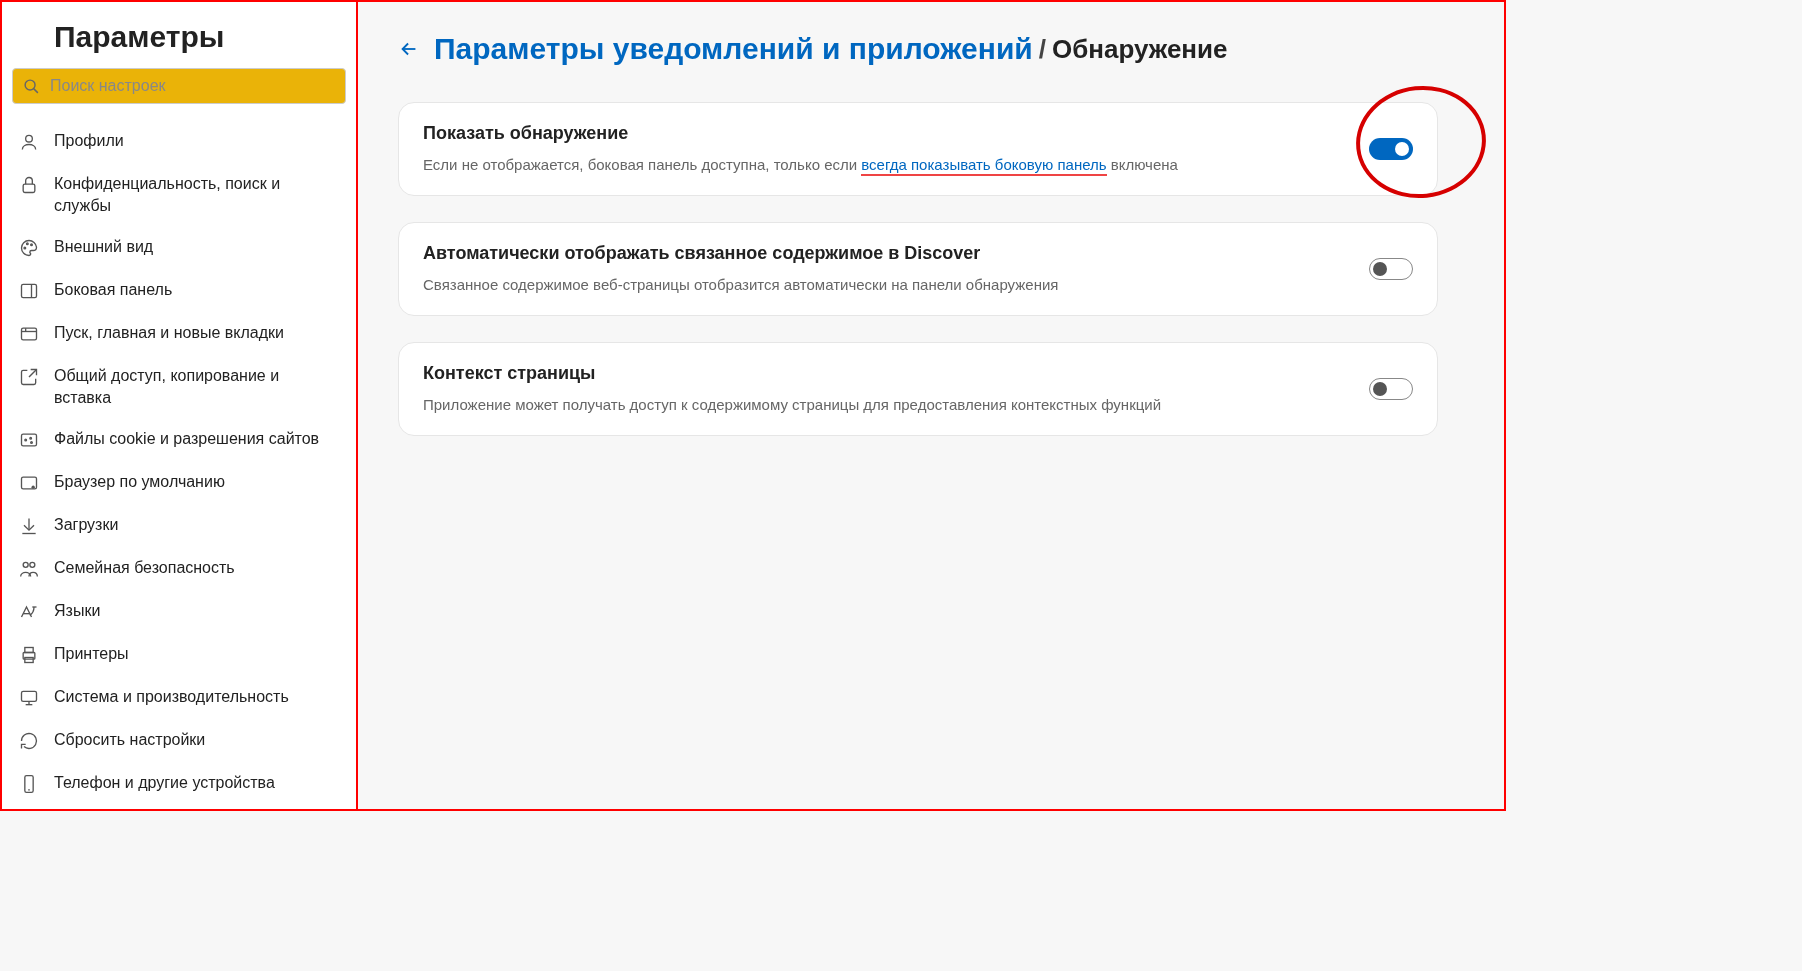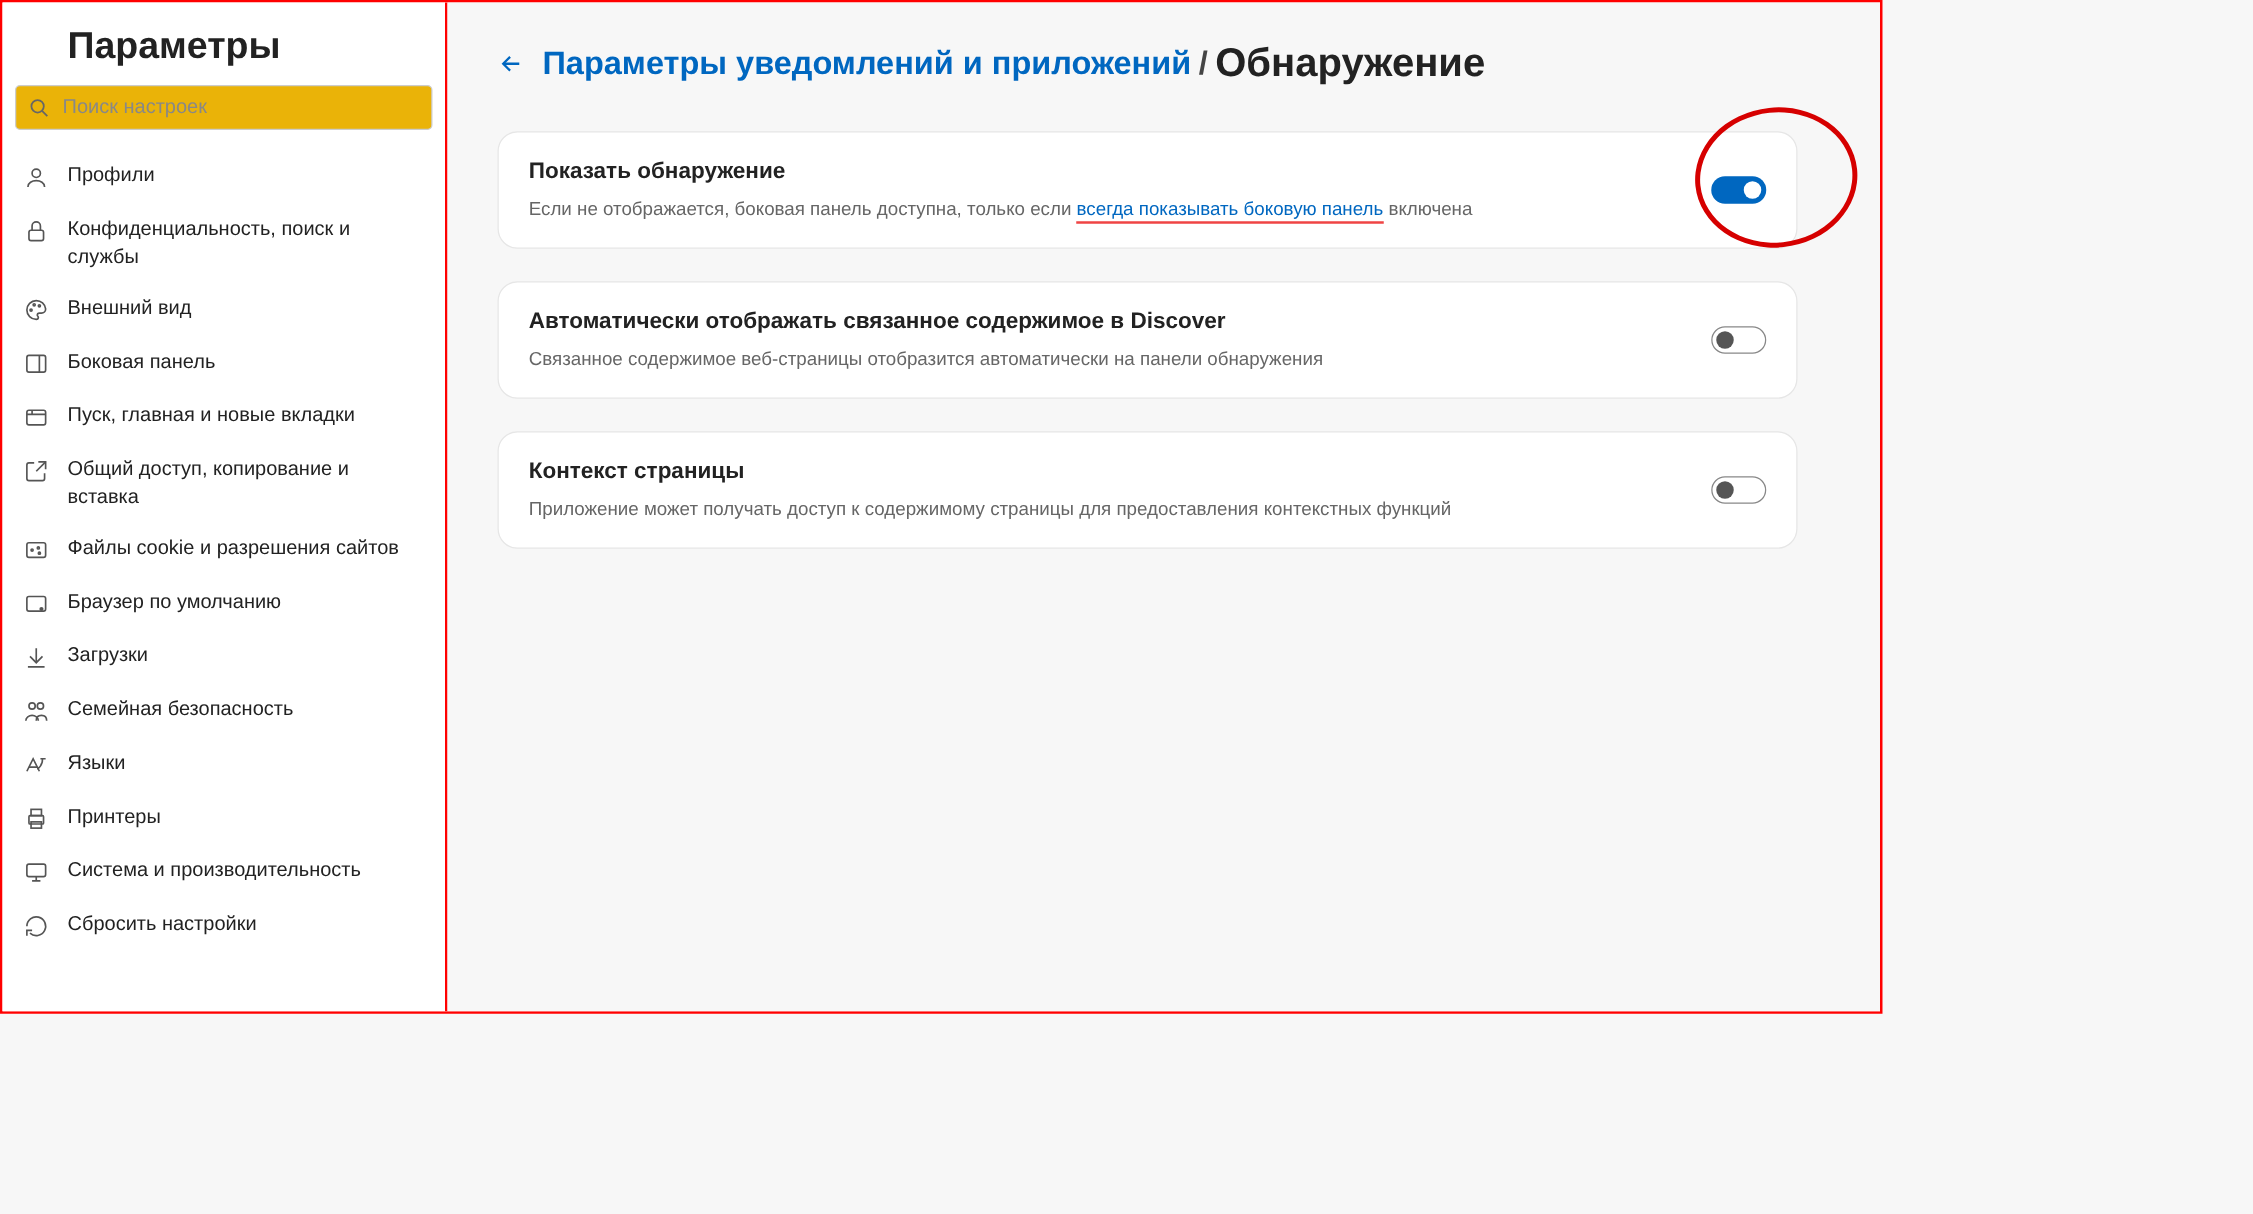--- a/index.html
+++ b/index.html
@@ -103,33 +103,33 @@
       align-items: center;
       margin-bottom: 36px;
     }
     .back-arrow {
       color: #0067c0;
       margin-right: 14px;
       cursor: pointer;
       display: inline-flex;
     }
     .breadcrumb-link {
-      font-size: 26px;
+      font-size: 30px;
       font-weight: 600;
       color: #0067c0;
       cursor: pointer;
     }
     .breadcrumb-sep {
       font-size: 26px;
       font-weight: 600;
       color: #444;
       margin: 0 6px;
     }
     .breadcrumb-current {
-      font-size: 32px;
+      font-size: 26px;
       font-weight: 600;
       color: #222;
     }
     .cards {
       max-width: 1040px;
     }
     .card {
       background: #fff;
       border: 1px solid #e6e6e6;
       border-radius: 16px;
@@ -359,20 +359,30 @@
       </li>
       <li class="nav-item">
         <span class="nav-icon">
           <svg width="20" height="20" viewBox="0 0 24 24" fill="none" stroke="currentColor" stroke-width="1.6">
               <path d="M3 12a9 9 0 1 1 3 6.7"></path>
               <path d="M3 21v-5h5"></path>
             </svg>
         </span>
         <span class="nav-label">Сбросить настройки</span>
       </li>
+      <li class="nav-item">
+        <span class="nav-icon">
+          <svg width="20" height="20" viewBox="0 0 24 24" fill="none" stroke="currentColor" stroke-width="1.6">
+              <rect x="7" y="2" width="10" height="20" rx="2"></rect>
+              <line x1="11" y1="19" x2="13" y2="19"></line>
+            </svg>
+        </span>
+        <span class="nav-label">Телефон и другие устройства</span>
+
+  </li>
       </ul>
     </aside>
 
   <main class="main">
     <div class="breadcrumb-row">
       <span class="back-arrow">
         <svg width="22" height="22" viewBox="0 0 24 24" fill="none" stroke="currentColor" stroke-width="2">
             <path d="M19 12H5"></path>
             <path d="M11 18l-6-6 6-6"></path>
           </svg>

